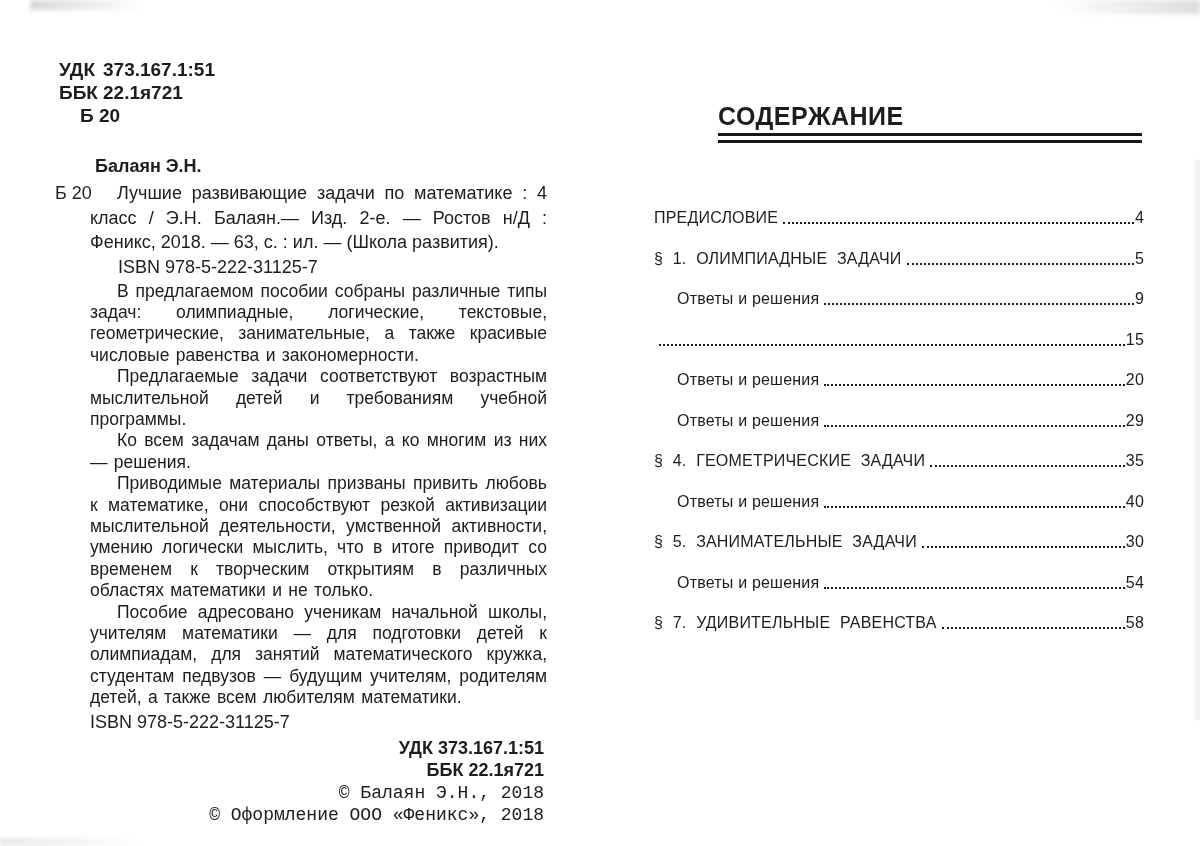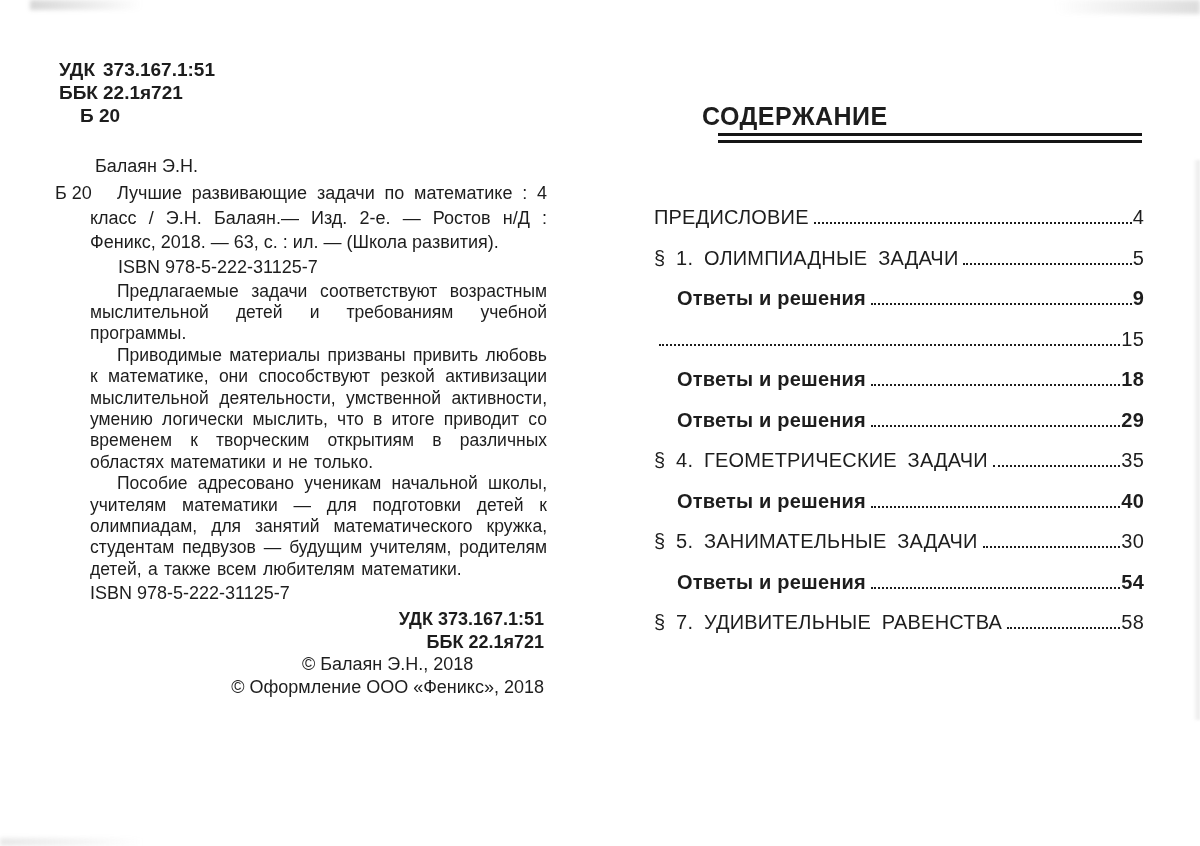--- a/index.html
+++ b/index.html
@@ -28,21 +28,21 @@
     filter: blur(2px); }
 
   
   .page-left {
     position: absolute; left: 55px; top: 58px; width: 492px;
   }
   .imprint { font-weight: bold; font-size: 19px; line-height: 23px; margin-left: 4px; }
   .imprint-row .lab { display: inline-block; width: 44px; }
   .imprint-row.b20 { margin-left: 21px; }
 
-  .author { margin: 27px 0 0 40px; font-weight: normal; font-size: 18px; line-height: 24px; }
+  .author { margin: 27px 0 0 40px; font-weight: bold; font-size: 18px; line-height: 24px; }
 
   .citation {
     position: relative;
     margin: 3px 0 0 35px;
     font-size: 18px; line-height: 24.5px;
     text-align: justify; text-indent: 27px;
   }
   .cite-code { position: absolute; left: -35px; top: 0; text-indent: 0; }
   .isbn-top { margin-left: 63px; font-size: 18px; line-height: 25px; }
 
@@ -50,34 +50,34 @@
   .body-text p {
     font-size: 17.5px; line-height: 21.4px;
     text-align: justify; text-indent: 27px;
     word-spacing: 1.5px;
   }
   .isbn-bottom { margin-left: 35px; font-size: 18px; line-height: 24px; margin-top: 1px; }
 
   .credits { width: max-content; margin-left: auto; margin-right: 3px; margin-top: 3px;
     font-size: 18px; line-height: 22.5px; }
   .credits .cr-num { text-align: right; font-weight: bold; }
-  .credits .cr-c { text-align: center; }
+  .credits .cr-c { text-align: right; font-family: Liberation Mono, monospace; }
 
   
   .page-right { position: absolute; left: 654px; top: 103px; width: 490px; }
   .toc-title { font-size: 25px; font-weight: bold; letter-spacing: .5px;
-    margin-left: 48px; line-height: 26px; }
+    margin-left: 64px; line-height: 26px; }
   .double-rule { margin-left: 64px; margin-top: 4px; width: 424px; height: 10px;
     border-top: 3px solid #161616; border-bottom: 3px solid #161616; }
 
   .toc { margin-top: 64px; }
   .toc-row { display: flex; align-items: flex-start;
-    font-size: 20px; line-height: 21px; margin-bottom: 19.5px;
+    font-size: 16px; line-height: 21px; margin-bottom: 19.5px;
     letter-spacing: .2px; }
-  .toc-row.sub { padding-left: 23px; font-weight: bold; }
+  .toc-row.sub { padding-left: 23px; }
   .toc-row .toc-label { white-space: nowrap; }
   .toc-row.main .toc-label { word-spacing: 5px; }
   .toc-dots { flex: 1 1 auto; align-self: flex-end;
     border-bottom: 2.5px dotted #1b1b1b; margin: 0 1px 4px 5px; min-width: 20px; }
   .toc-page { white-space: nowrap; }
 </style>
 </head>
 <body>
 
 <div class="artifact tl"></div>
@@ -102,21 +102,23 @@
   <div class="author">Балаян Э.Н.</div>
 
   <div class="citation">
     <span class="cite-code">Б 20</span>
     <span>Лучшие развивающие задачи по математике : 4 класс / Э.Н. Балаян.— Изд. 2-е. — Ростов н/Д : Феникс, 2018. — 63, с. : ил. — (Школа развития).</span>
   </div>
 
   <div class="isbn-top">ISBN 978-5-222-31125-7</div>
 
   <div class="body-text">
+    <p>В предлагаемом пособии собраны различные типы задач: олимпиадные, логические, текстовые, геометрические, занимательные, а также красивые числовые равенства и закономерности.</p>
     <p>Предлагаемые задачи соответствуют возрастным мыслительной детей и требованиям учебной программы.</p>
+    <p>Ко всем задачам даны ответы, а ко многим из них — решения.</p>
     <p>Приводимые материалы призваны привить любовь к математике, они способствуют резкой активизации мыслительной деятельности, умственной активности, умению логически мыслить, что в итоге приводит со временем к творческим открытиям в различных областях математики и не только.</p>
     <p>Пособие адресовано ученикам начальной школы, учителям математики — для подготовки детей к олимпиадам, для занятий математического кружка, студентам педвузов — будущим учителям, родителям детей, а также всем любителям математики.</p>
   </div>
 
   <div class="isbn-bottom">ISBN 978-5-222-31125-7</div>
 
   <div class="credits">
     <div class="cr-num">УДК 373.167.1:51</div>
     <div class="cr-num">ББК 22.1я721</div>
     <div class="cr-c">© Балаян Э.Н., 2018</div>
@@ -150,21 +152,21 @@
     </div>
 
     <div class="toc-row main">
       <span class="toc-dots"></span>
       <span class="toc-page">15</span>
     </div>
 
     <div class="toc-row sub">
       <span class="toc-label">Ответы и решения</span>
       <span class="toc-dots"></span>
-      <span class="toc-page">18</span>
+      <span class="toc-page">20</span>
     </div>
 
 
     <div class="toc-row sub">
       <span class="toc-label">Ответы и решения</span>
       <span class="toc-dots"></span>
       <span class="toc-page">29</span>
     </div>
 
     <div class="toc-row main">

